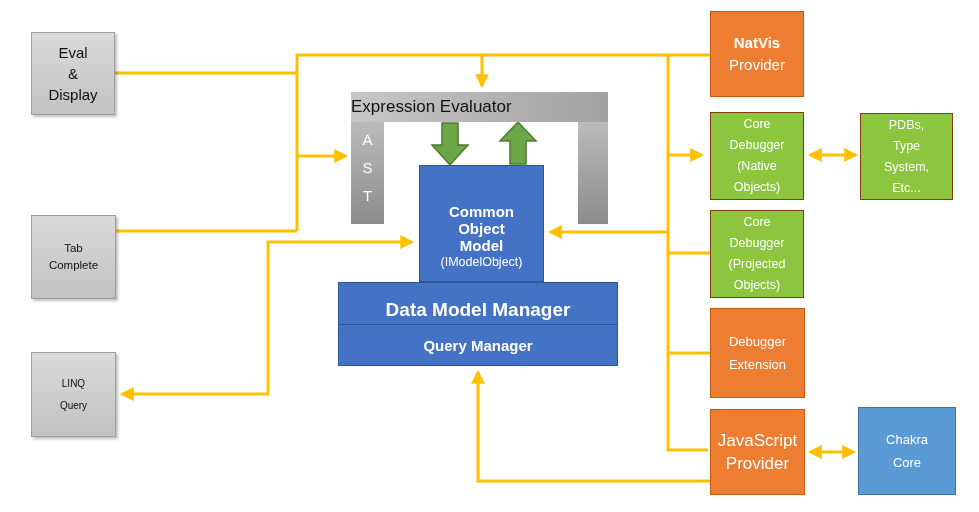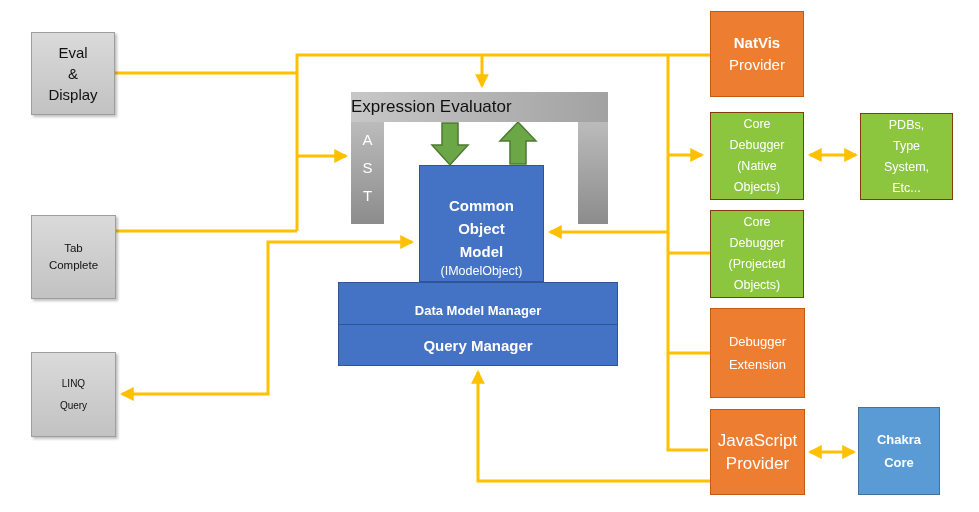--- a/index.html
+++ b/index.html
@@ -35,33 +35,33 @@
   .blue   { background:#4472C4; border:1px solid #2F5597; color:#fff; font-weight:bold; }
   .lblue  { background:#5B9BD5; border:1px solid #41719C; color:#fff; }
   .orange { background:#ED7D31; border:1px solid #C55A11; color:#fff;justify-content:center; }
   .green  { background:#8CC63F; border:1px solid #843C0C; color:#fff; }
 
   .eval  { left:31px;  top:32px;  width:84px; height:83px; font-size:15px; line-height:21px; }
   .tab   { left:31px;  top:191px; width:85px; height:84px; font-size:11.5px; line-height:17px;margin-top:24px; }
   .linq  { left:31px;  top:352px; width:85px; height:85px; font-size:10px; line-height:22px; }
 
   .com   { left:419px; top:165px; width:125px; height:117px; }
-  .com-main { font-size:15px; line-height:23px; font-weight:bold;margin-top:24px; }
+  .com-main { font-size:15px; line-height:17px; font-weight:bold;margin-top:24px; }
   .com-sub  { font-size:12.5px; font-weight:normal; margin-top:1px; }
-  .dmm   { left:338px; top:282px; width:280px; height:56px; font-size:13px; }
+  .dmm   { left:338px; top:282px; width:280px; height:56px; font-size:19px; }
   .sm    { left:338px; top:324px; width:280px; height:42px; font-size:15px; }
 
   .natvis { left:710px; top:11px;  width:94px; height:86px; font-size:15px; line-height:22px; }
   .nv-title { font-weight:bold; }
   .cdnat  { left:710px; top:112px; width:94px; height:88px; font-size:12.5px; line-height:21px; }
   .pdbs   { left:860px; top:113px; width:93px; height:87px; font-size:12.5px; line-height:21px; }
   .cdproj { left:710px; top:210px; width:94px; height:88px; font-size:12.5px; line-height:21px; }
   .dbgext { left:710px; top:308px; width:95px; height:90px; font-size:13px; line-height:23px; }
   .jsprov { left:710px; top:409px; width:95px; height:86px; font-size:17px; line-height:23px; }
-  .chakra { left:858px; top:407px; width:82px; height:88px; font-size:13px; line-height:23px;font-weight:bold; }
+  .chakra { left:858px; top:407px; width:98px; height:88px; font-size:13px; line-height:23px; }
 </style>
 </head>
 <body>
 
 <div class="canvas">
 
   <svg class="wires" width="979" height="512" viewBox="0 0 979 512">
     <defs>
       <marker id="ay" viewBox="0 0 10 10" refX="8.5" refY="5" markerWidth="4.6" markerHeight="4.6" orient="auto-start-reverse">
         <path d="M0,0 L10,5 L0,10 z" fill="#FFC000"></path>

